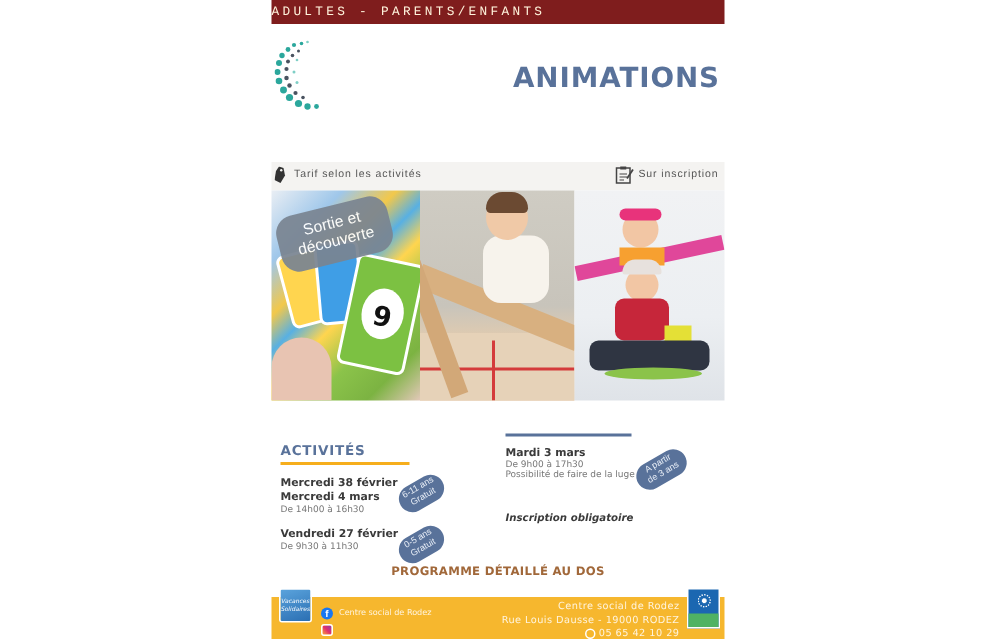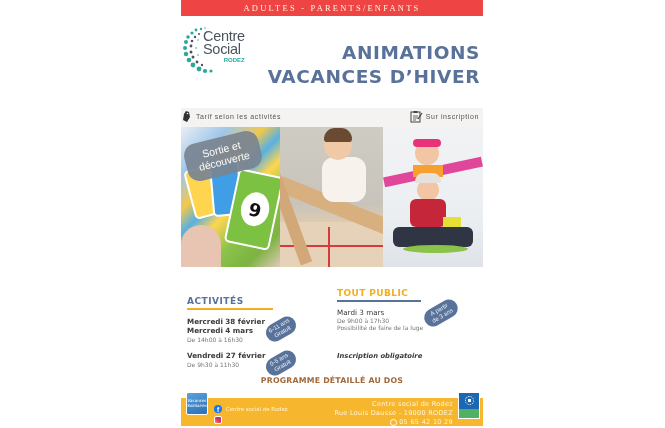--- a/index.html
+++ b/index.html
@@ -1,22 +1,22 @@
 <!DOCTYPE html>
 <html><head>
 <meta charset="utf-8">
 <style>
   * { box-sizing: border-box; margin: 0; padding: 0; }
   html, body { width: 665px; height: 428px; background: #ffffff; overflow: hidden; }
   body { font-family: "DejaVu Sans", "Liberation Sans", sans-serif; position: relative; }
   .flyer { position: absolute; left: 181px; top: 0; width: 302px; height: 428px; background: #fff; }
 
-  .top-banner { position: absolute; left: 0; top: 0; width: 302px; height: 16px; background: #ef4444;
-    color: #fff3dc; font-size: 8.5px; letter-spacing: 2.2px; text-align: center; line-height: 16px;
-    font-family: Liberation Serif, serif; }
+  .top-banner { position: absolute; left: 0; top: 0; width: 302px; height: 16px; background: #7f1d1d;
+    color: #fff3dc; font-size: 8.5px; letter-spacing: 2.2px; line-height: 16px;
+    font-family: Liberation Mono, monospace; }
 
   .logo { position: absolute; left: 2px; top: 26px; width: 72px; height: 50px; }
   .logo-text { position: absolute; left: 20px; top: 4px; font-family: "Liberation Sans", sans-serif; color: #4a5360; }
   .logo-text .l1, .logo-text .l2 { display: block; font-size: 14.5px; line-height: 13px; letter-spacing: -0.3px; }
   .logo-text .l3 { display: block; font-size: 6px; color: #2ba79c; font-weight: bold; text-align: right; line-height: 7px; margin-top: 1px; }
 
   .title { position: absolute; right: 3px; top: 41px; text-align: right; color: #59729a;
     font-family: "DejaVu Sans", sans-serif; font-weight: bold; }
   .title div { font-size: 18.5px; line-height: 24px; letter-spacing: 0.6px; }
 
@@ -40,21 +40,21 @@
   .sec-underline { width: 86px; height: 2px; background: #f6ae1c; margin-top: 1px; }
   .event { margin-top: 7px; position: relative; }
   .event .date { color: #3a3a3a; font-weight: bold; font-size: 7.2px; line-height: 9px; }
   .event .time { color: #777; font-size: 6px; line-height: 9px; }
   .pill { position: absolute; background: #59729a; color: #e8eef7; font-size: 6px; line-height: 7px; text-align: center;
     border-radius: 9px; transform: rotate(-30deg); padding: 2px 4px; font-family: "Liberation Sans", sans-serif; }
 
   .section-right { position: absolute; left: 156px; top: 288px; width: 146px; }
   .sec-title-y { color: #f6ae1c; font-weight: bold; font-size: 9px; line-height: 11px; letter-spacing: 0.4px; }
   .sec-underline-b { width: 84px; height: 2px; background: #59729a; margin-top: 1px; }
-  .r-date { color: #3a3a3a; font-weight: normal; font-size: 7.2px; line-height: 9px; margin-top: 6px; }
+  .r-date { color: #3a3a3a; font-weight: bold; font-size: 7.2px; line-height: 9px; margin-top: 6px; }
   .r-time { color: #777; font-size: 6px; line-height: 7px; }
   .r-title { color: #3a3a3a; font-weight: bold; font-size: 7.2px; line-height: 10px; }
   .r-desc { color: #777; font-size: 6px; line-height: 8px; }
   .r-note { color: #3a3a3a; font-weight: bold; font-style: italic; font-size: 6.8px; line-height: 9px; margin-top: 20px; }
 
   .programme { position: absolute; left: 0; top: 376px; width: 302px; text-align: center; color: #a1683a; font-weight: bold; font-size: 7.8px; letter-spacing: 0.2px; }
 
   .footer-bar { position: absolute; left: 0; top: 398px; width: 302px; height: 28px; background: #f6b72e; }
   .vacances-logo { position: absolute; left: 5px; top: 392px; width: 22px; height: 23px; background: linear-gradient(160deg,#5aa3dc,#2b6fb3); border: 1.5px solid #fff; border-radius: 2px;
     color: #fff; font-size: 4px; text-align: center; line-height: 5px; padding-top: 5px; font-style: italic; }
@@ -103,30 +103,24 @@
         <circle cx="14" cy="36" r="1.4"></circle>
           <circle cx="19" cy="39" r="1.2"></circle>
       </g>
       <g fill="#7fcfc6">
         <circle cx="22" cy="2" r="0.9"></circle>
           <circle cx="15" cy="14" r="0.9"></circle>
           <circle cx="13" cy="22" r="1"></circle>
           <circle cx="15" cy="29" r="1"></circle>
       </g>
     </svg>
-    <div class="logo-text">
-      <span class="l1">Centre</span>
-      <span class="l2">Social</span>
-      <span class="l3">RODEZ</span>
-    </div>
   </div>
 
   <div class="title">
     <div>ANIMATIONS</div>
-    <div>VACANCES D’HIVER</div>
   </div>
 
   <div class="info-bar">
     <div class="info-left">
       <svg width="8" height="11" viewBox="0 0 8 11">
         <path d="M3 0 L6 1 L7 6 L4 11 L0 9 L1 3 Z" fill="#333"></path>
           <circle cx="4.5" cy="2.5" r="0.8" fill="#f4f3f1"></circle>
       </svg>
       <span>Tarif selon les activités</span>
     </div>
@@ -195,21 +189,20 @@
       <div class="date">Vendredi 27 février</div>
       <div class="time">De 9h30 à 11h30</div>
       <div class="pill" style="left:78px;top:3px;width:32px">
         <div>0-5 ans</div>
         <div>Gratuit</div>
       </div>
     </div>
   </div>
 
   <div class="section-right">
-    <div class="sec-title-y">TOUT PUBLIC</div>
     <div class="sec-underline-b"></div>
     <div class="pill" style="left:86px;top:16px;width:36px">
       <div>A partir</div>
       <div>de 3 ans</div>
     </div>
     <div class="r-date">Mardi 3 mars</div>
     <div class="r-time">De 9h00 à 17h30</div>
     <div class="r-desc">Possibilité de faire de la luge</div>
     <div class="r-note">Inscription obligatoire</div>
   </div>

